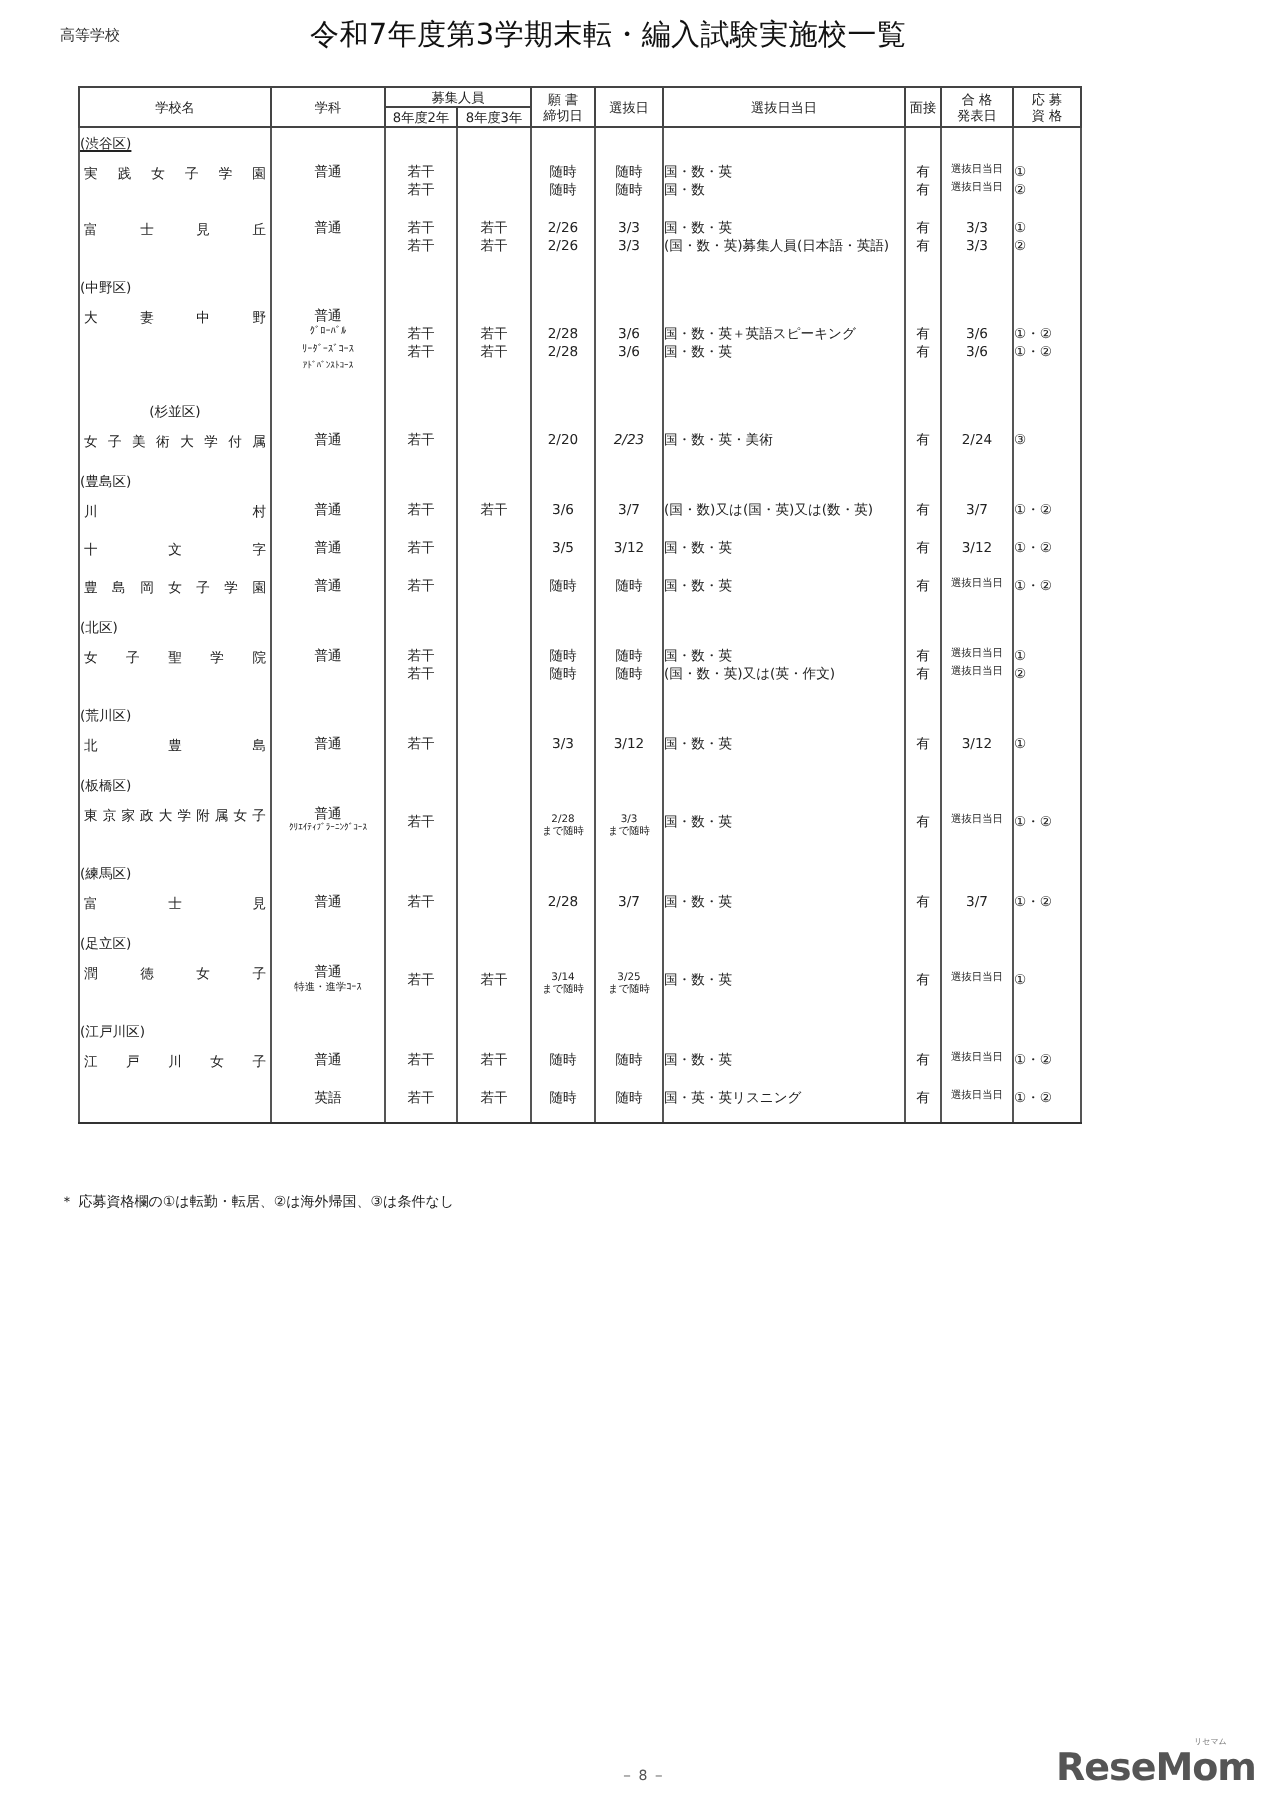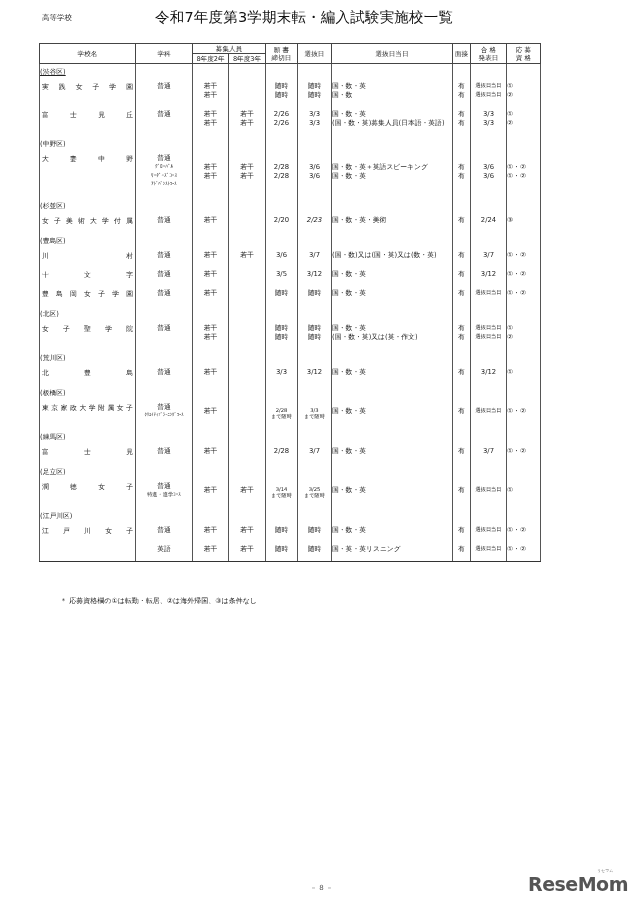--- a/index.html
+++ b/index.html
@@ -1,35 +1,35 @@
 <!DOCTYPE html>
 <html><head>
 <meta charset="utf-8">
 <style>
   html, body { margin:0; padding:0; background:#ffffff; }
   body { width:640px; height:905px; position:relative; overflow:hidden;
          font-family:"DejaVu Sans", "Liberation Sans", sans-serif; color:#222; }
-  .school-type { position:absolute; left:42px; top:13px; font-size:7.5px; color:#333; }
+  .school-type { position:absolute; left:30px; top:13px; font-size:7.5px; color:#333; }
   .doc-title { position:absolute; left:155px; top:8px; font-size:14.5px; color:#111; letter-spacing:0.2px; }
   table.main { position:absolute; left:39px; top:43px; width:501px; border-collapse:collapse; table-layout:fixed; }
   table.main th, table.main td { padding:0; font-weight:normal; }
   table.main th { border:1px solid #444; font-size:6.6px; line-height:8px; text-align:center; vertical-align:middle; color:#222; }
   table.main { border:1.3px solid #333; }
   table.main tbody td { border-left:1px solid #555; border-right:1px solid #555; font-size:6.8px; vertical-align:top; }
   .hdr-small { font-size:6px; }
   .row { position:relative; }
   .ward { font-size:6.8px; color:#222; padding-left:2px; }
   .name { display:flex; justify-content:space-between; padding:0 2px; font-size:6.8px; }
   .cell-c { text-align:center; }
   .line { height:9px; line-height:9px; white-space:nowrap; }
   .tiny { font-size:4.6px; line-height:6px; }
   .tiny2 { font-size:5.2px; line-height:6.5px; }
   .subj { padding-left:2px; }
   .quals { padding-left:2px; }
-  .footnote { position:absolute; left:60px; top:596px; font-size:7px; color:#222;text-align:center; }
+  .footnote { position:absolute; left:30px; top:596px; font-size:7px; color:#222;text-align:center; }
   .page-num { position:absolute; left:310px; top:883px; font-size:7px; color:#555; }
   .logo { position:absolute; left:528px; top:873px; font-size:19px; font-weight:bold; color:#555; letter-spacing:-0.5px; font-family:"DejaVu Sans", sans-serif; }
   .logo-kana { position:absolute; left:597px; top:868px; font-size:4px; color:#777; }
 </style>
 </head>
 <body>
 
 <div class="school-type">高等学校</div>
 <div class="doc-title">令和7年度第3学期末転・編入試験実施校一覧</div>
 
@@ -231,21 +231,21 @@
         <td class="cell-c" style="padding-top: 11px;">
           <div class="line">3/6</div>
           <div class="line">3/6</div>
         </td>
         <td class="quals" style="padding-top: 11px;">
           <div class="line">①・②</div>
           <div class="line">①・②</div>
         </td>
       </tr>
       <tr style="height: 16px;">
-        <td class="ward" style="vertical-align: middle;">(杉並区)</td>
+        <td class="ward" style="vertical-align: middle; text-align: center;">(杉並区)</td>
         <td></td>
         <td></td>
         <td></td>
         <td></td>
         <td></td>
         <td></td>
         <td></td>
         <td></td>
         <td></td>
       </tr>

